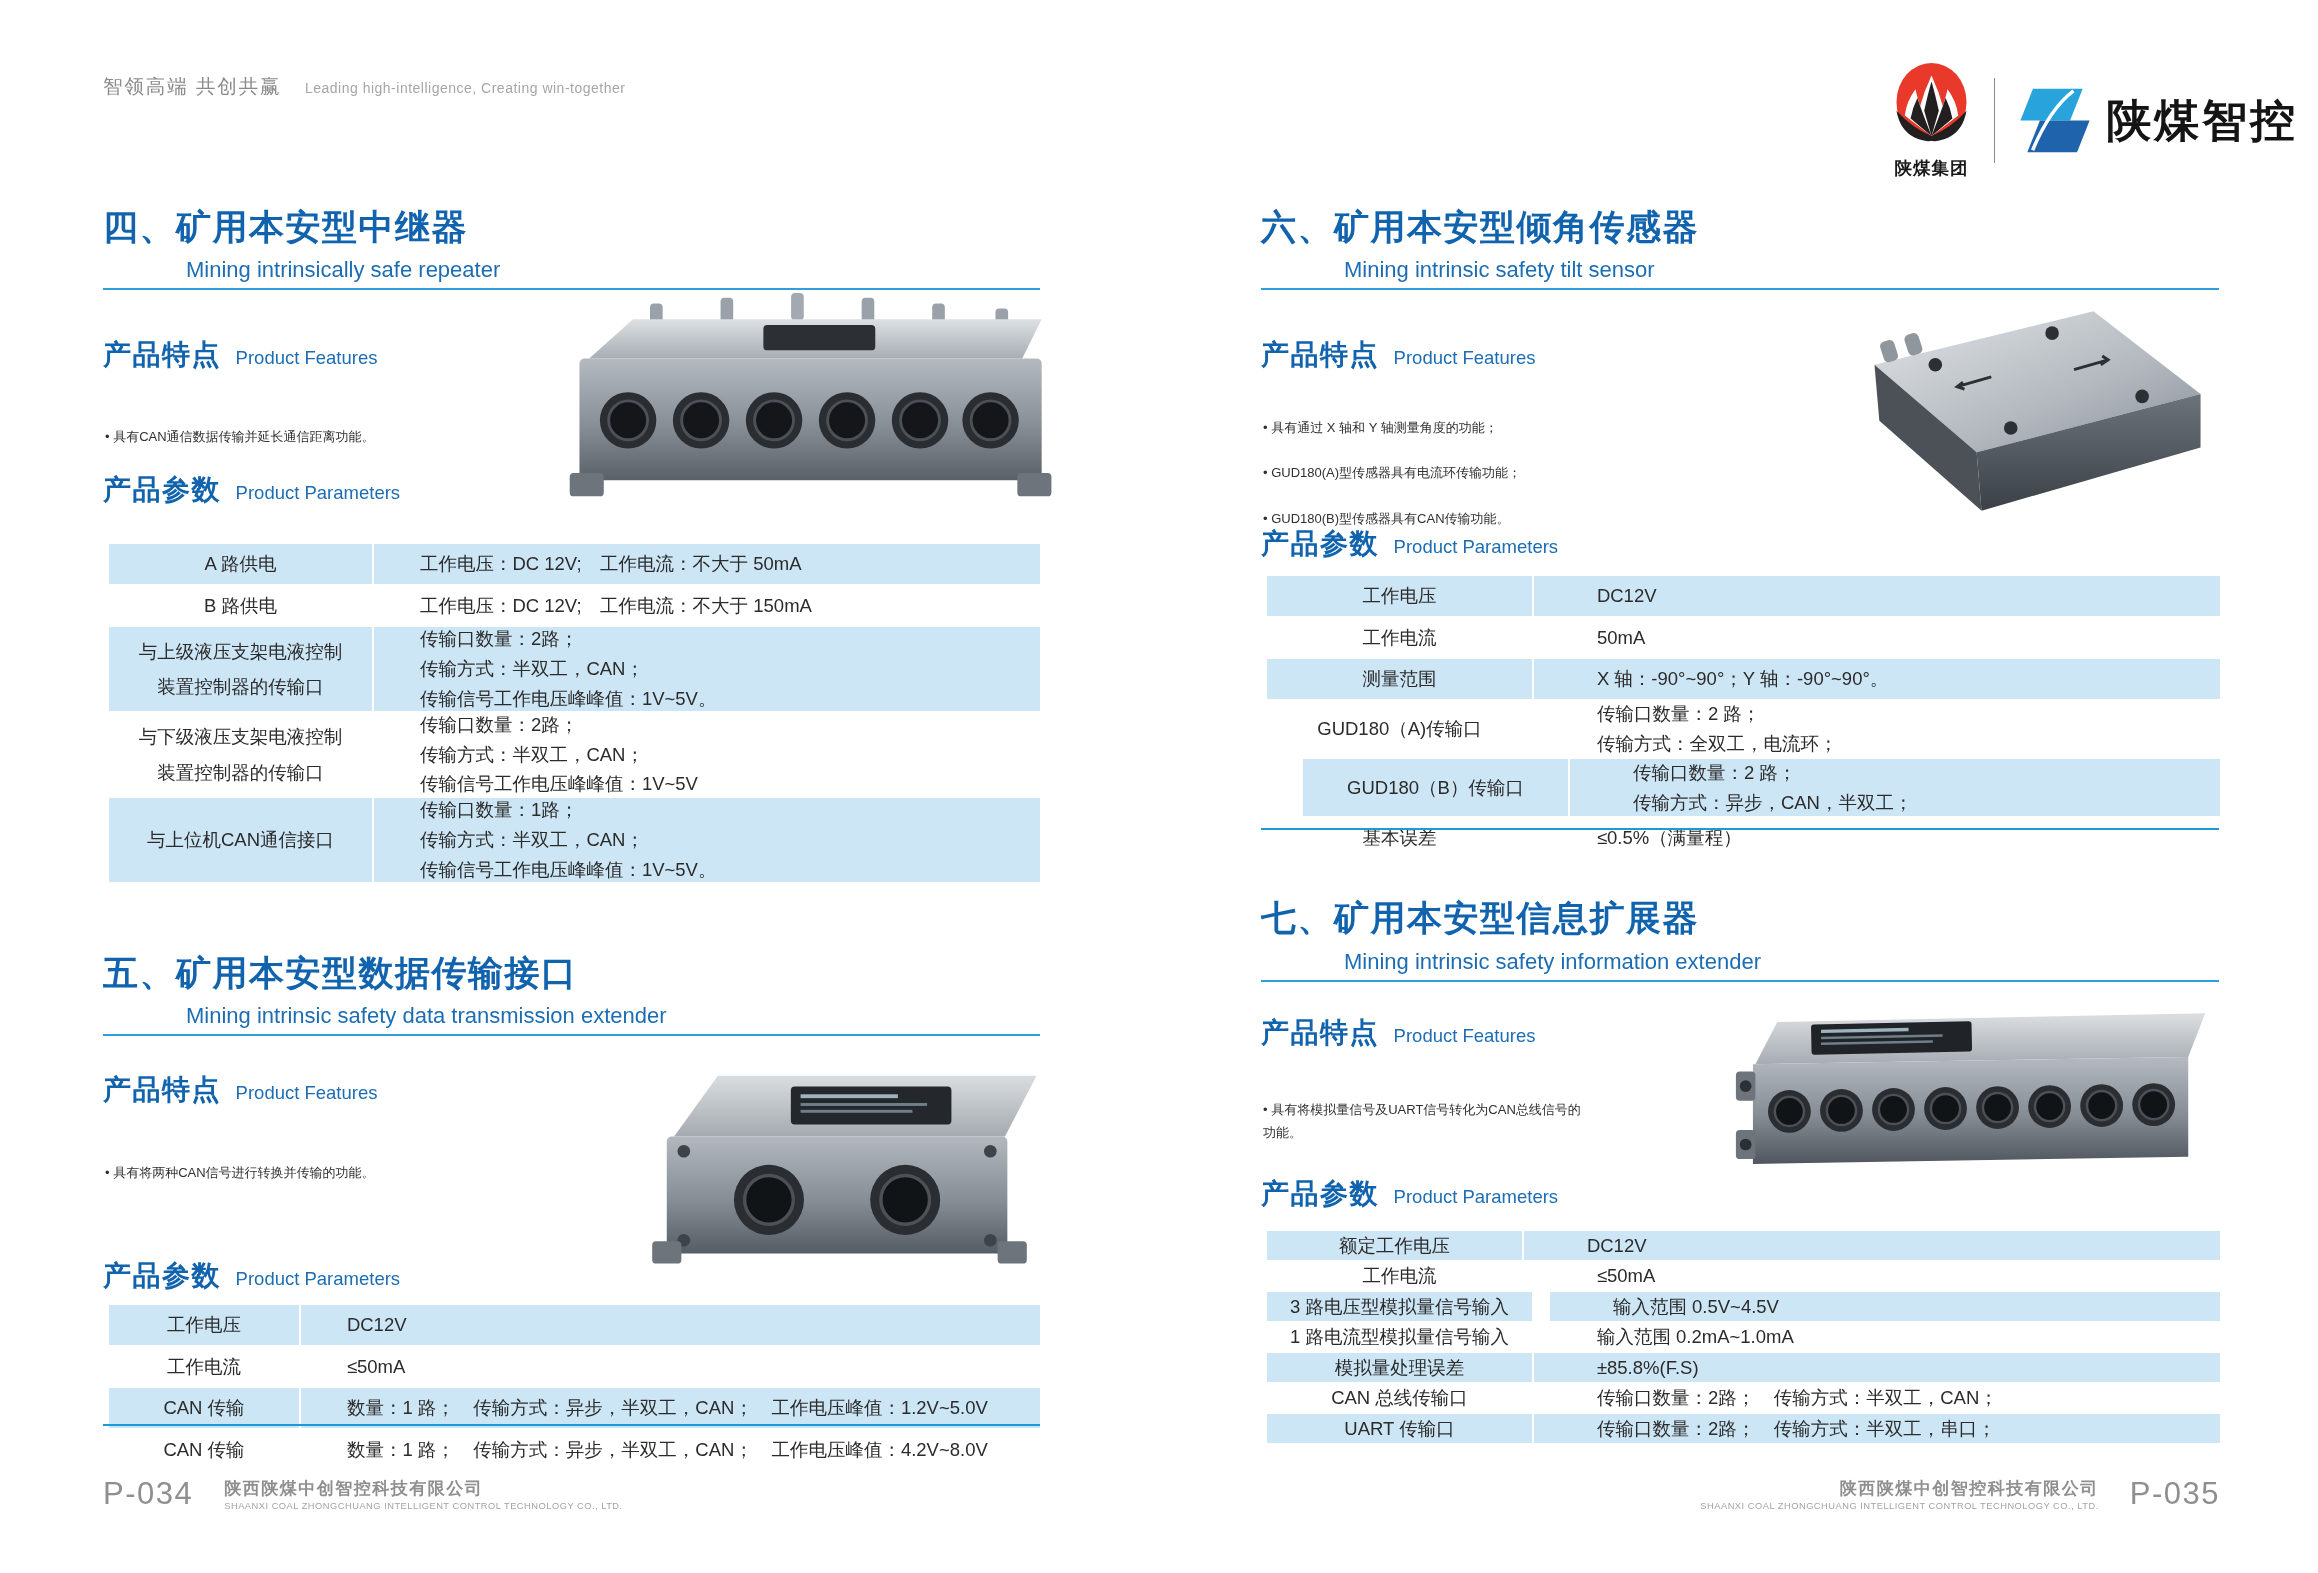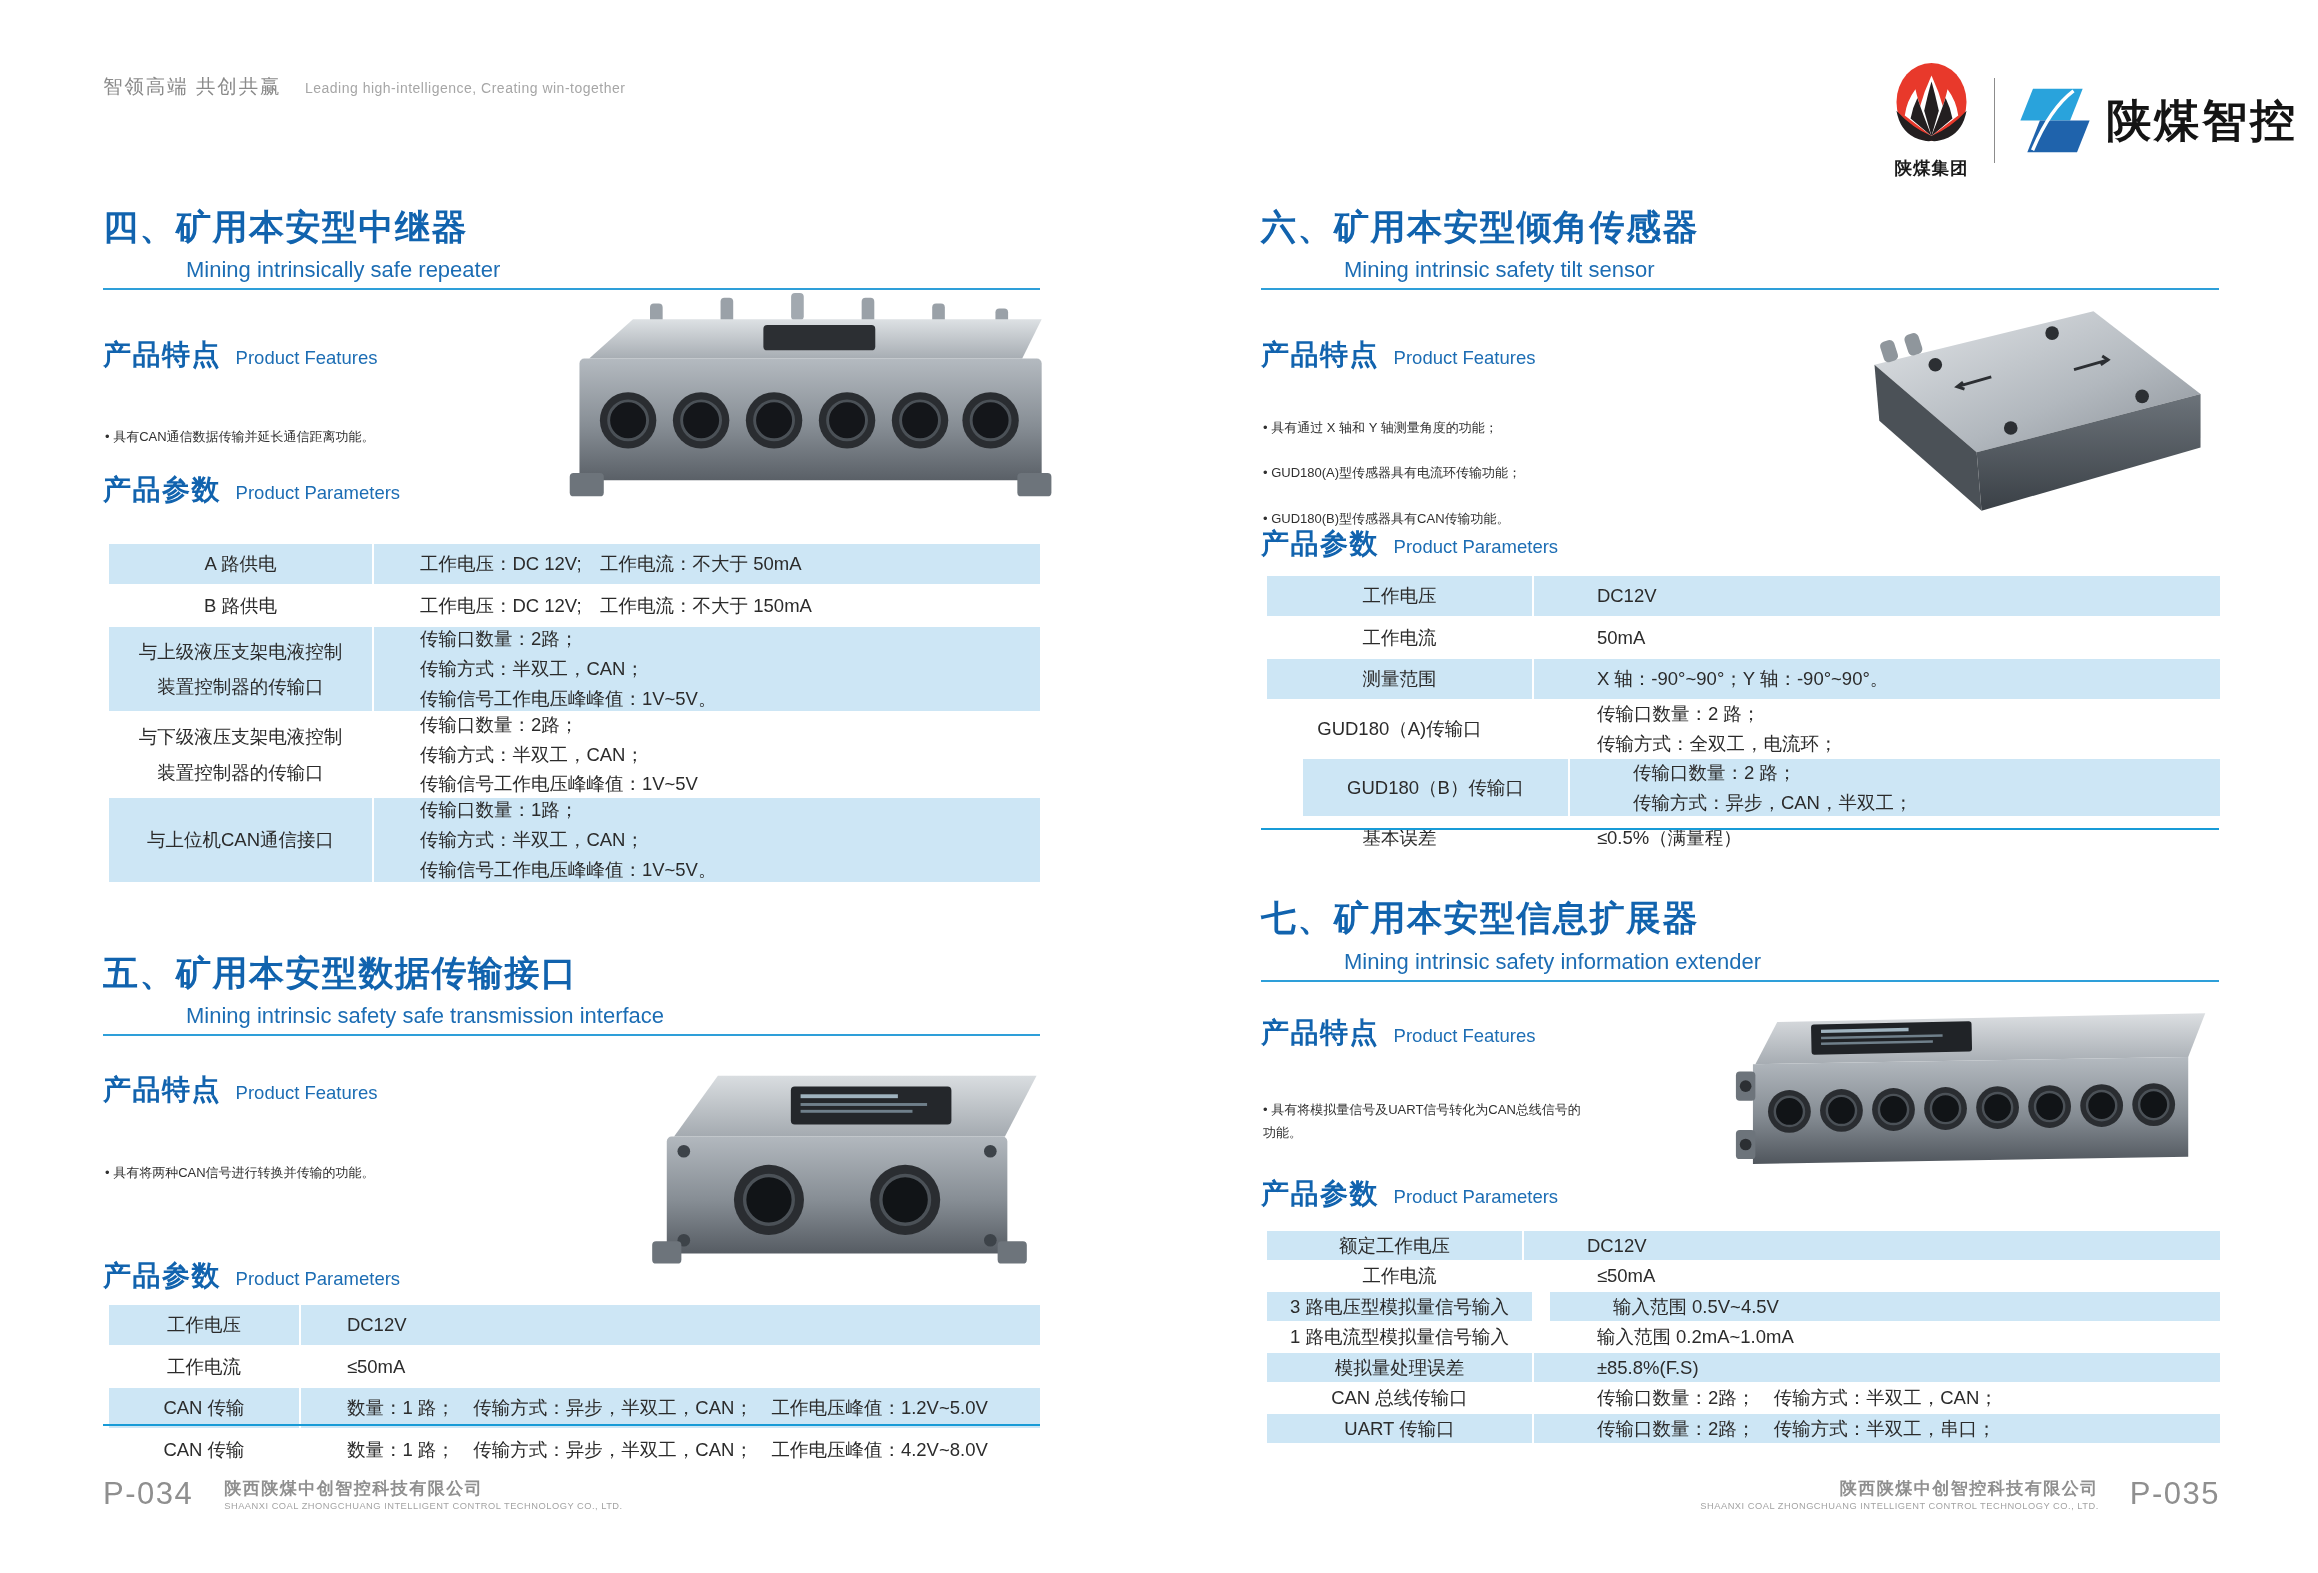--- a/index.html
+++ b/index.html
@@ -171,21 +171,21 @@
   </div>
   <div class="trow h172">
     <div class="cell cell-k h172" style="width:263px;">与上位机CAN通信接口</div>
     <div class="cell cell-v h172" style="padding-left:46px;">传输口数量：1路；
 传输方式：半双工，CAN；
 传输信号工作电压峰峰值：1V~5V。</div>
   </div>
 </div>
 
 <div class="abs sec-title" style="left:103px;top:950px;">五、矿用本安型数据传输接口</div>
-<div class="abs sec-sub" style="left:186px;top:1003px;">Mining intrinsic safety safe transmission interface</div>
+<div class="abs sec-sub" style="left:186px;top:1003px;">Mining intrinsic safety data transmission extender</div>
 <div class="abs sec-line" style="left:103px;top:1034px;width:937px;"></div>
 
 <div class="abs ph" style="left:103px;top:1071px;">
   <span class="ph-cn">产品特点</span>
   <span class="ph-en">Product Features</span>
 </div>
 <div class="abs feat" style="left:105px;top:1139px;width:516px;">
   <div class="feat-item">• 具有将两种CAN信号进行转换并传输的功能。</div>
 </div>
 

